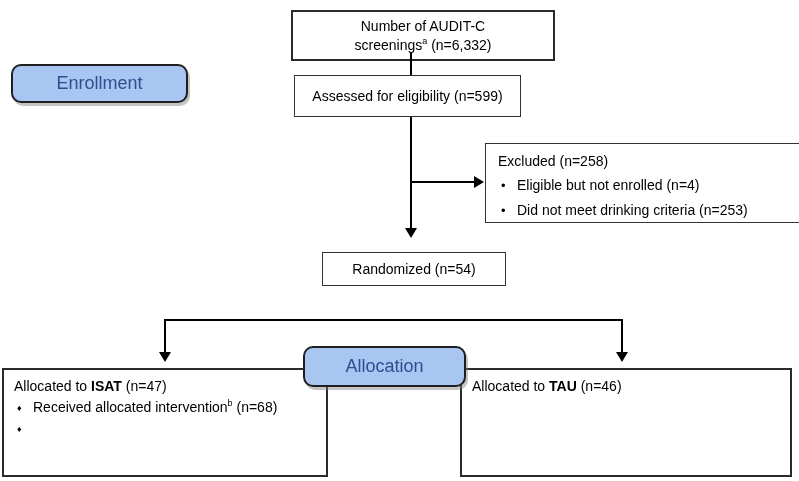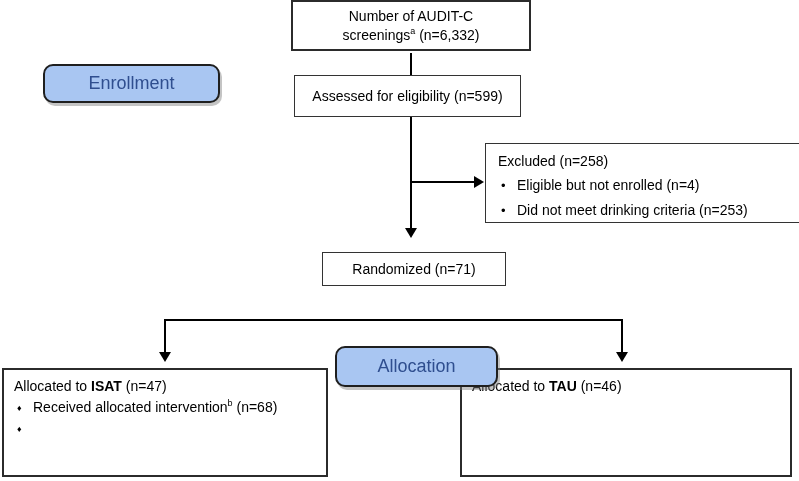--- a/index.html
+++ b/index.html
@@ -56,35 +56,34 @@
     color: var(--label-text, #2f4e8f);
     border: 2px solid #1f1f1f;
     border-radius: 10px;
     box-shadow: 2px 3px 0 rgba(125,125,125,0.45);
     display: flex;
     align-items: center;
     justify-content: center;
     font-size: 18px;
     box-sizing: border-box;
     z-index: 5;
-    margin-left: 32px;
   }
   sup.fn {
     font-size: 9px;
     line-height: 0;
     vertical-align: super;
   }
   b { font-weight: bold; }
 </style>
 </head>
 <body>
 
 <div id="canvas">
 
-  <div class="box thick center-text" style="left:291px; top:0; width:240px; height:51px;">
+  <div class="box thick center-text" style="left:291px; top:10px; width:264px; height:51px;">
     <div>Number of AUDIT-C</div>
     <div><span>screenings</span><sup class="fn">a</sup><span> (n=6,332)</span></div>
   </div>
 
   <div class="vline" style="left:410px; top:53px; width:2px; height:22px;"></div>
 
   <div class="box center-text" style="left:294px; top:75px; width:227px; height:42px;">
     <div>Assessed for eligibility (n=599)</div>
   </div>
 
@@ -100,21 +99,21 @@
       <span class="bullet-char round">•</span>
       <span>Eligible but not enrolled (n=4)</span>
     </div>
     <div class="bullet-row">
       <span class="bullet-char round">•</span>
       <span>Did not meet drinking criteria (n=253)</span>
     </div>
   </div>
 
   <div class="box center-text" style="left:322px; top:252px; width:184px; height:34px;">
-    <div>Randomized (n=71)</div>
+    <div>Randomized (n=54)</div>
   </div>
 
   <div class="hline" style="left:164px; top:319px; width:459px; height:2px;"></div>
   <div class="vline" style="left:164px; top:319px; width:2px; height:34px;"></div>
   <div class="arrow-down" style="left:159px; top:352px;"></div>
   <div class="vline" style="left:621px; top:319px; width:2px; height:34px;"></div>
   <div class="arrow-down" style="left:616px; top:352px;"></div>
 
   <div class="box thick left-text" style="left:2px; top:368px; width:326px; height:109px;">
     <div><span>Allocated to </span><b>ISAT</b><span> (n=47)</span></div>

